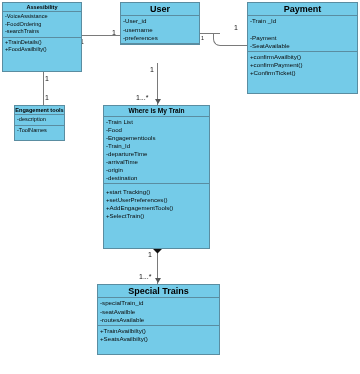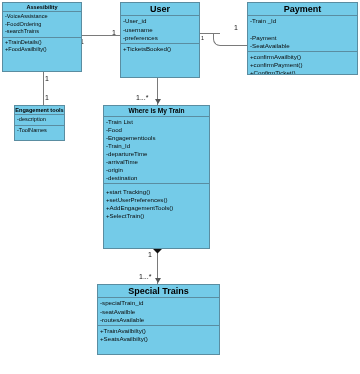--- a/index.html
+++ b/index.html
@@ -132,33 +132,33 @@
       <div class="uml-row">-VoiceAssistance</div>
       <div class="uml-row">-FoodOrdering</div>
       <div class="uml-row">-searchTrains</div>
     </div>
     <div class="uml-section divider">
       <div class="uml-row">+TrainDetails()</div>
       <div class="uml-row">+FoodAvailbilty()</div>
     </div>
   </div>
 
-  <div class="uml-class sz-lg" style="left:120px; top:2px; width:80px; height:76px;">
+  <div class="uml-class sz-lg" style="left:120px; top:2px; width:80px; height:43px;">
     <div class="uml-header">User</div>
     <div class="uml-section">
       <div class="uml-row">-User_id</div>
       <div class="uml-row">-username</div>
       <div class="uml-row">-preferences</div>
     </div>
     <div class="uml-section divider">
       <div class="uml-row">+TicketsBooked()</div>
     </div>
   </div>
 
-  <div class="uml-class sz-lg" style="left:247px; top:2px; width:111px; height:73px;">
+  <div class="uml-class sz-lg" style="left:247px; top:2px; width:111px; height:92px;">
     <div class="uml-header">Payment</div>
     <div class="uml-section">
       <div class="uml-row">-Train _Id</div>
       <div class="uml-row">&nbsp;</div>
       <div class="uml-row">-Payment</div>
       <div class="uml-row">-SeatAvailable</div>
     </div>
     <div class="uml-section divider">
       <div class="uml-row">+confirmAvailbity()</div>
       <div class="uml-row">+confirmPayment()</div>

